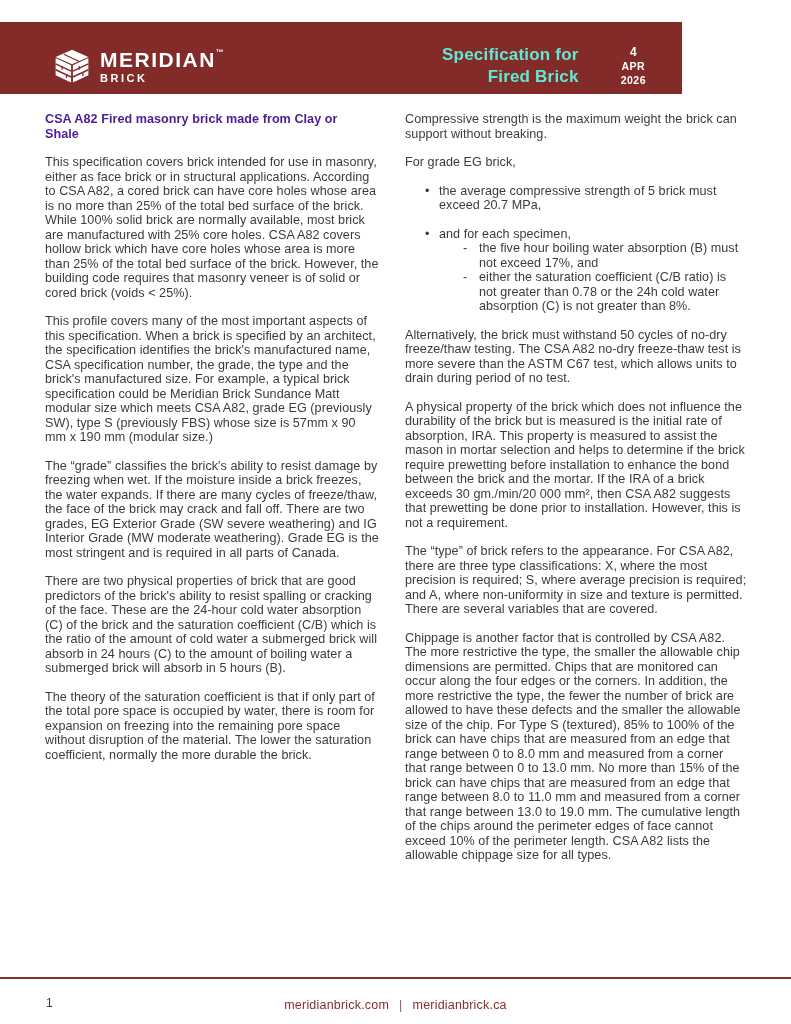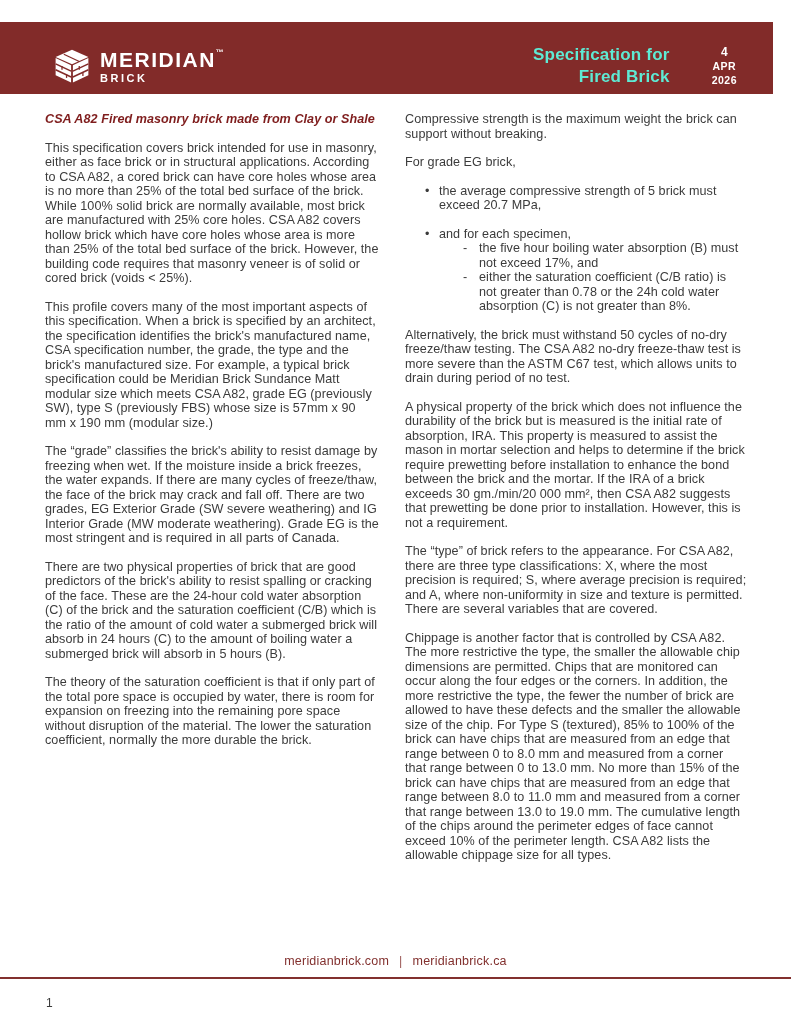--- a/index.html
+++ b/index.html
@@ -3,21 +3,21 @@
 <meta charset="utf-8">
 <style>
   html,body{margin:0;padding:0;background:#e8e8e8;}
   .page{
     position:relative;width:791px;height:1024px;background:#ffffff;
     font-family:"Liberation Sans", sans-serif;overflow:hidden;
     color:#3b3b3b;
   }
   
   .header-band{
-    position:absolute;top:22px;left:0;width:773px;height:72px;
+    position:absolute;top:22px;left:0;width:682px;height:72px;
     background:#822b29;display:flex;align-items:center;
     box-sizing:border-box;padding:16px 30px 0 52px;
   }
   .brand{display:flex;align-items:center;gap:8px;}
   .brand-icon{width:40px;height:42px;flex:0 0 auto;margin-top:2px;}
   .brand-text{color:#ffffff;line-height:1;}
   .brand-name{font-size:21px;font-weight:700;letter-spacing:1.5px;}
   .brand-tm{font-size:8px;vertical-align:top;font-weight:700;}
   .brand-sub{font-size:11px;font-weight:700;letter-spacing:2.5px;margin-top:3px;}
   .doc-title{
@@ -32,34 +32,34 @@
   .date-month{font-size:10.5px;letter-spacing:.5px;}
   .date-year{font-size:10.5px;letter-spacing:.5px;}
   
   .content{
     position:absolute;top:112px;left:45px;width:702px;
     display:flex;gap:26px;
     font-size:12.6px;line-height:14.5px;letter-spacing:.05px;
   }
   .col-left{width:334px;}
   .col-right{width:342px;}
-  .section-heading{font-weight:700;color:#7f1d1d;margin:0 4px 14px 0;font-style:italic;}
+  .section-heading{font-weight:700;color:#4c1d95;margin:0 18px 14px 0;}
   .para{margin:0 0 14px 0;}
   .para:last-child{margin-bottom:0;}
   .bullet-item{display:flex;margin:0 0 14px 0;}
   .bullet-glyph{flex:0 0 auto;width:14px;margin-left:20px;text-align:left;}
   .bullet-body{flex:1;}
   .sub-item{display:flex;}
   .sub-glyph{flex:0 0 auto;width:16px;margin-left:24px;}
   .sub-body{flex:1;}
   
   .footer-rule{position:absolute;top:977px;left:0;width:791px;height:2px;background:#82302e;}
   .page-number{position:absolute;top:996px;left:46px;font-size:12px;color:#3b3b3b;}
   .footer-links{
-    position:absolute;top:954px;left:0;width:791px;text-align:center;
+    position:absolute;top:998px;left:0;width:791px;text-align:center;
     font-size:12.5px;color:#82302e;letter-spacing:.2px;
   }
   .footer-links a{color:#82302e;text-decoration:none;}
   .footer-sep{margin:0 10px;color:#9c5a58;}
 </style>
 </head>
 <body>
 
 <div class="page">
 

